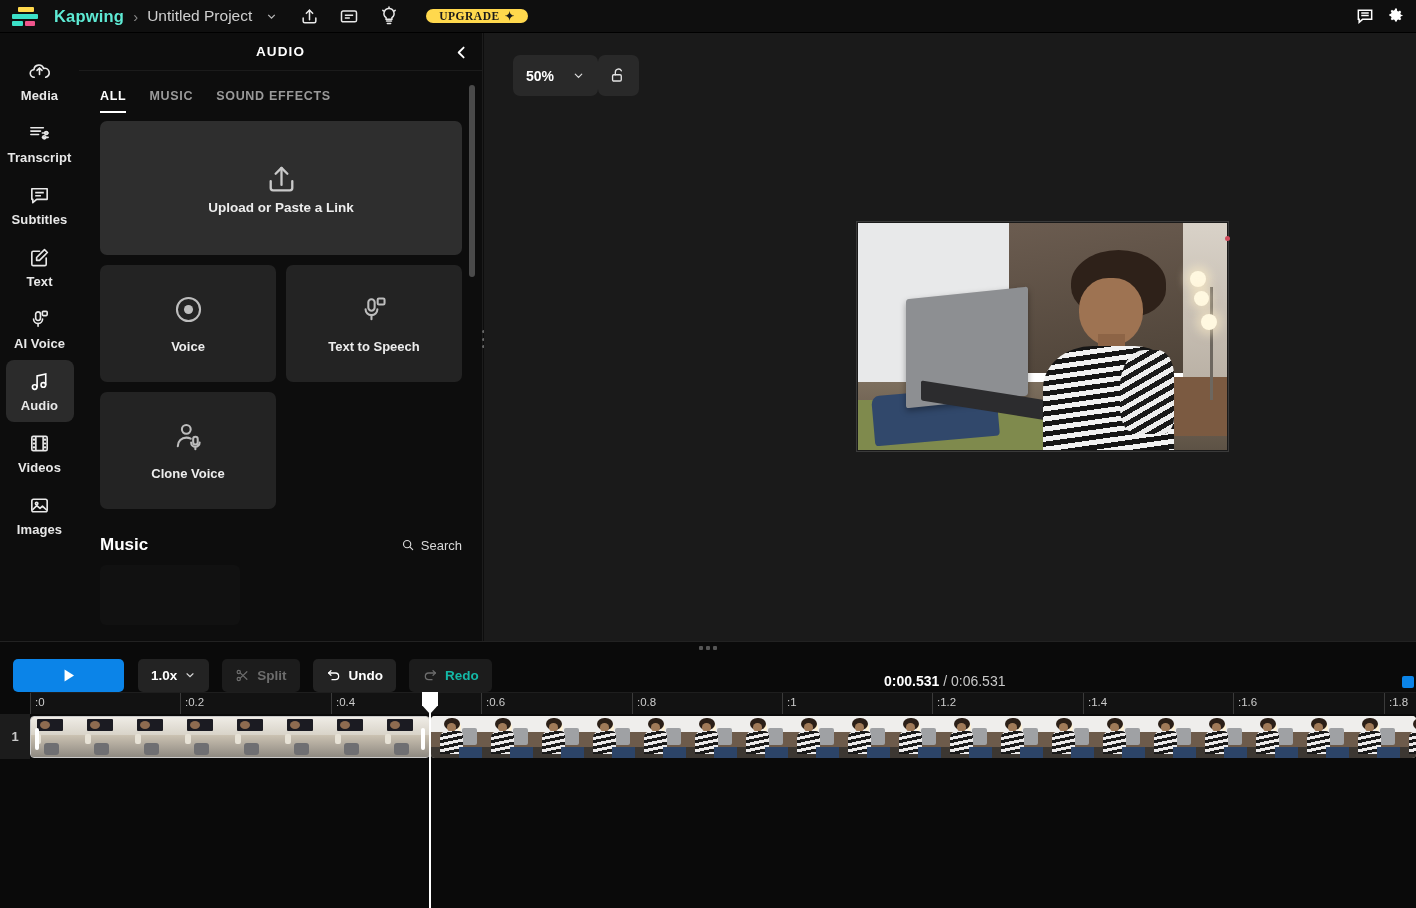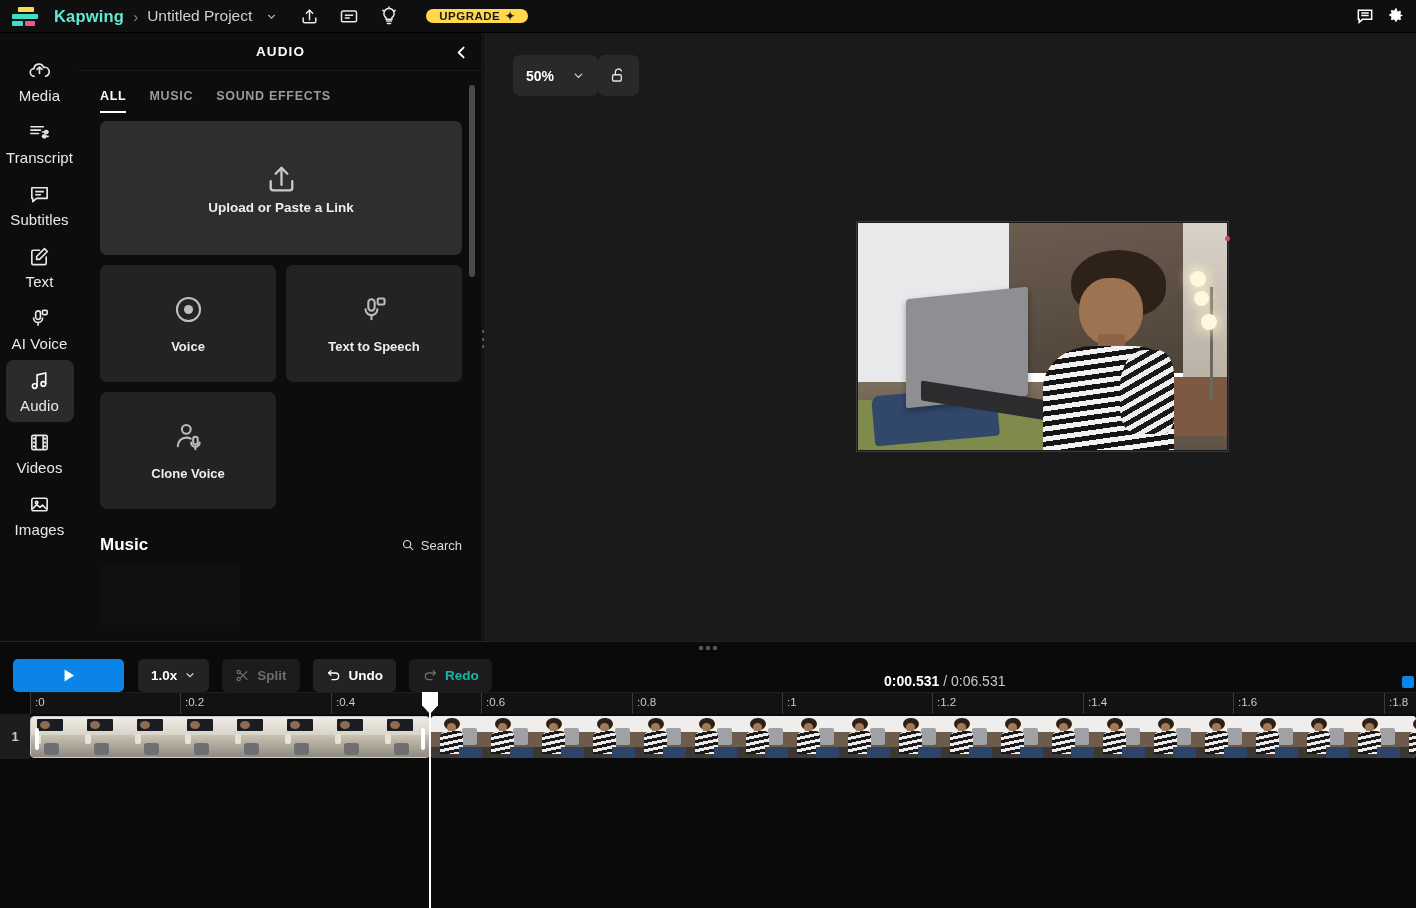--- a/index.html
+++ b/index.html
@@ -31,36 +31,36 @@
   .crumb-sep { color: #8a8a8a; font-size: 15px; margin: 0 9px; }
   .proj-name { font-size: 15.5px; color: #cfcfcf; }
   .caret-btn { width: 26px; height: 26px; display: flex; align-items: center; justify-content: center;
                margin-left: 6px; cursor: pointer; border-radius: 4px; }
   .icon-btn { width: 30px; height: 30px; display: flex; align-items: center; justify-content: center;
               cursor: pointer; border-radius: 5px; }
   .tb-gap { margin-left: 10px; }
   .upgrade {
     margin-left: 22px; height: 14px; padding: 0 13px; border-radius: 13px;
     background: #ffd84d; color: #1a1a1a; font-size: 11.5px; font-weight: bold;
-    letter-spacing: .5px; display: flex; align-items: center; gap: 5px; cursor: pointer;
+    letter-spacing: .5px; display: flex; align-items: center; gap: 5px; cursor: pointer; font-family: Liberation Serif, serif;
   }
   .spacer { flex: 1; }
 
   
   .rail {
     position: absolute; left: 0; top: 33px; width: 79px; height: 608px;
     background: #0d0d0d; overflow: hidden;
   }
   .rail-item {
     width: 68px; margin: 0 auto; height: 62px; border-radius: 8px;
     display: flex; flex-direction: column; align-items: center; justify-content: center;
     gap: 5px; cursor: pointer; color: #e8e8e8;
   }
   .rail-item.active { background: #2b2b2b; }
-  .rail-label { font-size: 15px; font-weight: normal; letter-spacing: .1px; }
+  .rail-label { font-size: 13px; font-weight: bold; letter-spacing: .1px; }
   .rail-sp { height: 17px; }
 
   
   .panel {
     position: absolute; left: 79px; top: 33px; width: 404px; height: 608px;
     background: #0d0d0d; border-right: 1px solid #1c1c1c;
   }
   .panel-head {
     height: 38px; display: flex; align-items: center; justify-content: center;
     position: relative; border-bottom: 1px solid #1b1b1b;

